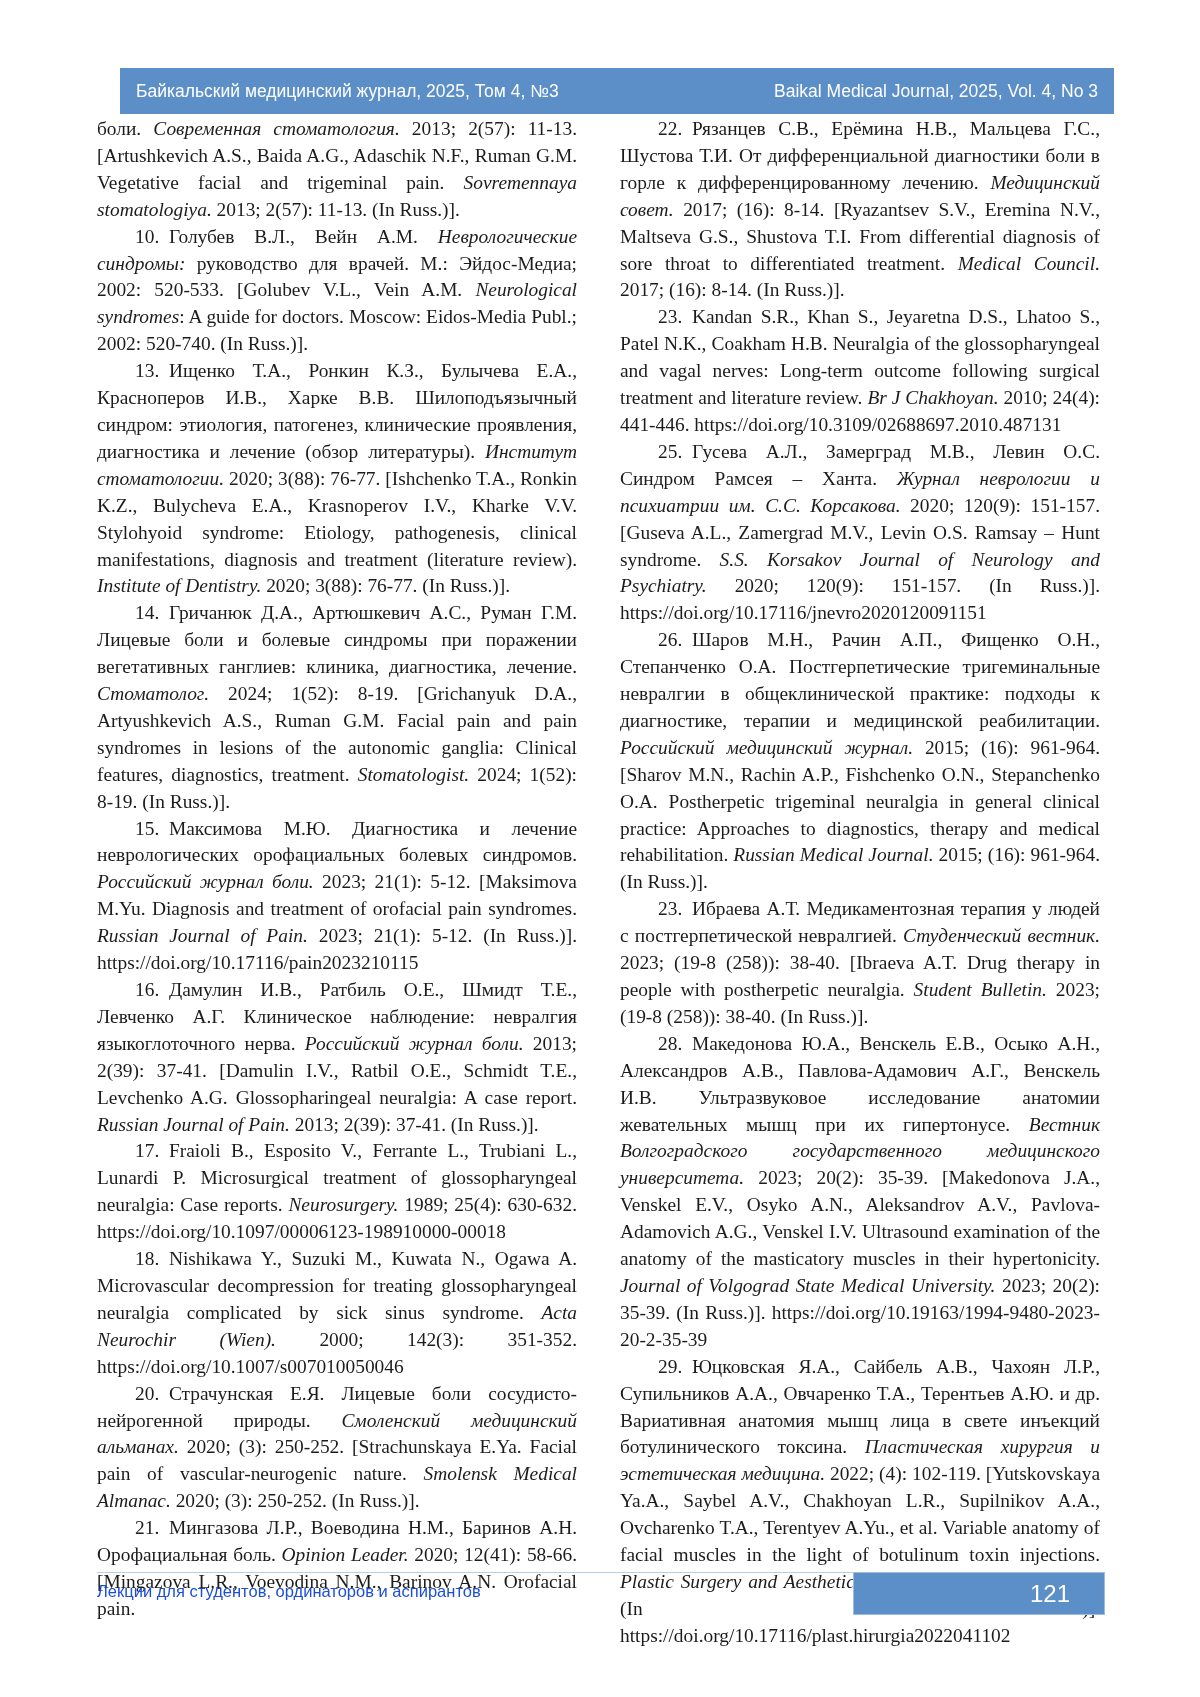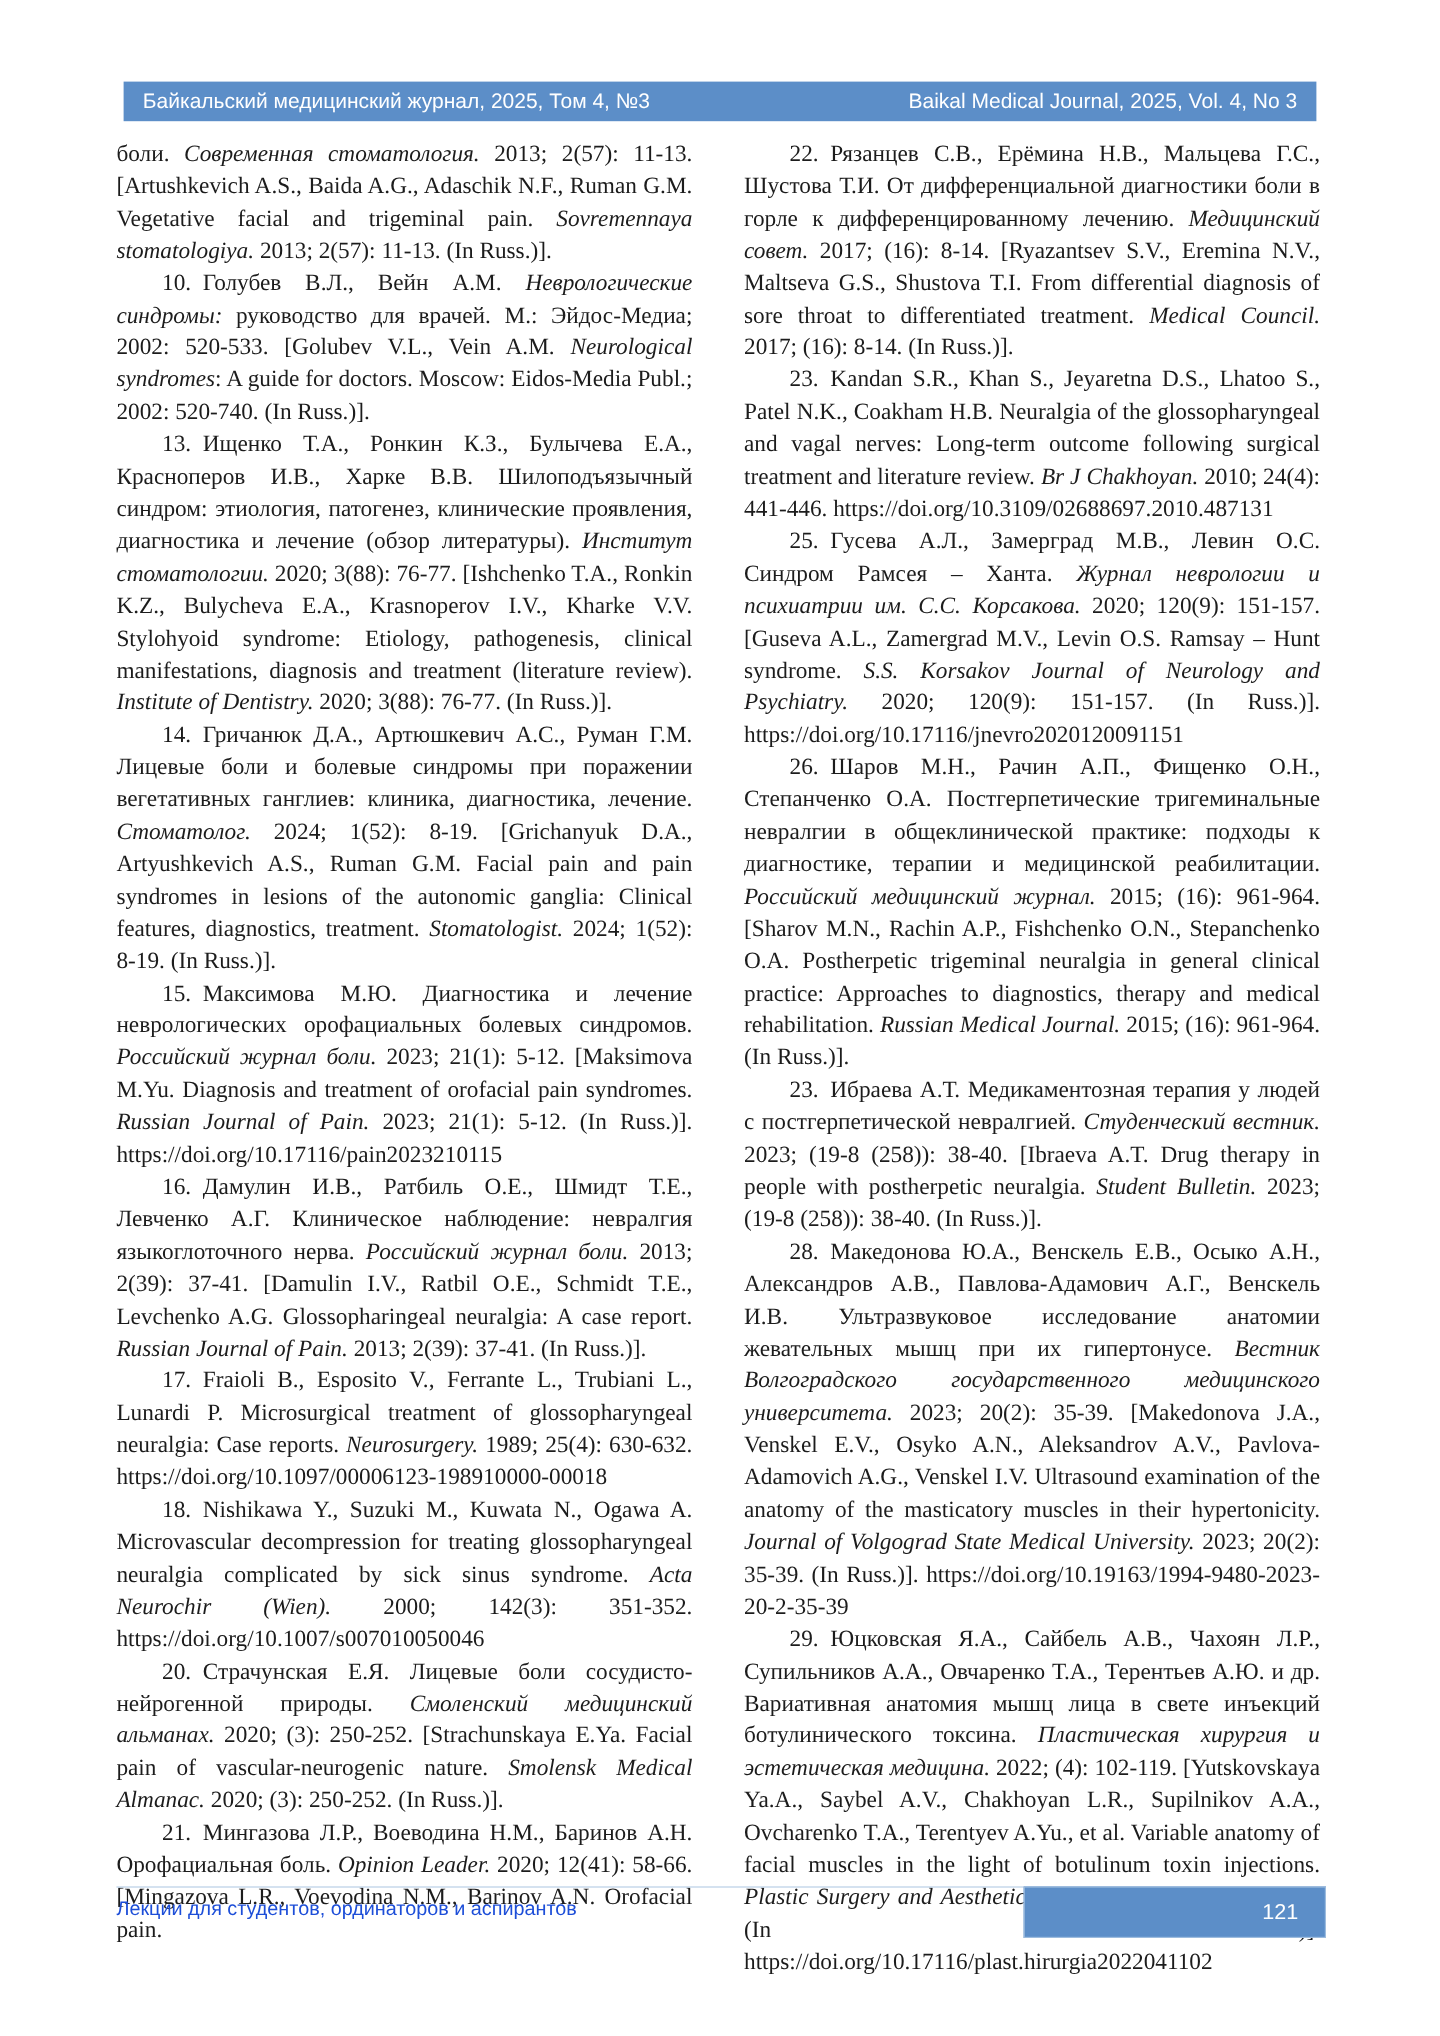--- a/index.html
+++ b/index.html
@@ -6,22 +6,22 @@
   html, body { background: #ffffff; }
   body {
     width: 1200px; height: 1697px;
     position: relative;
     font-family: "Liberation Serif", serif;
     color: #1c1c1c;
   }
   
   .band {
     position: absolute;
-    left: 103px; top: 68px;
-    width: 994px; height: 33px;
+    left: 120px; top: 68px;
+    width: 994px; height: 46px;
     display: flex; align-items: center; justify-content: space-between;
     padding: 0 16px;
     font-family: "Liberation Sans", sans-serif;
     font-size: 17.5px;
     color: #ffffff;
   }
   
   .content {
     position: absolute;
     left: 97px; top: 116px;
@@ -52,23 +52,23 @@
     font-size: 16.5px;
     line-height: 22px;
     padding-top: 7px;
     flex: 1 1 auto;
     border-top: 1px solid #b9cfe7;
   }
   .page-number-box {
     width: 252px; height: 43px;
     flex: 0 0 auto;
     display: flex; align-items: center; justify-content: flex-end;
-    padding-right: 22px;
+    padding-right: 34px;
     font-family: "Liberation Sans", sans-serif;
-    font-size: 18px;
+    font-size: 24px;
     color: #ffffff;
     border: 1px solid #9dbcde;
   }
 </style>
 </head>
 <body>
 
 <div class="band" style="background: rgb(92, 142, 200);">
   <span>Байкальский медицинский журнал, 2025, Том 4, №3</span>
   <span>Baikal Medical Journal, 2025, Vol. 4, No 3</span>

